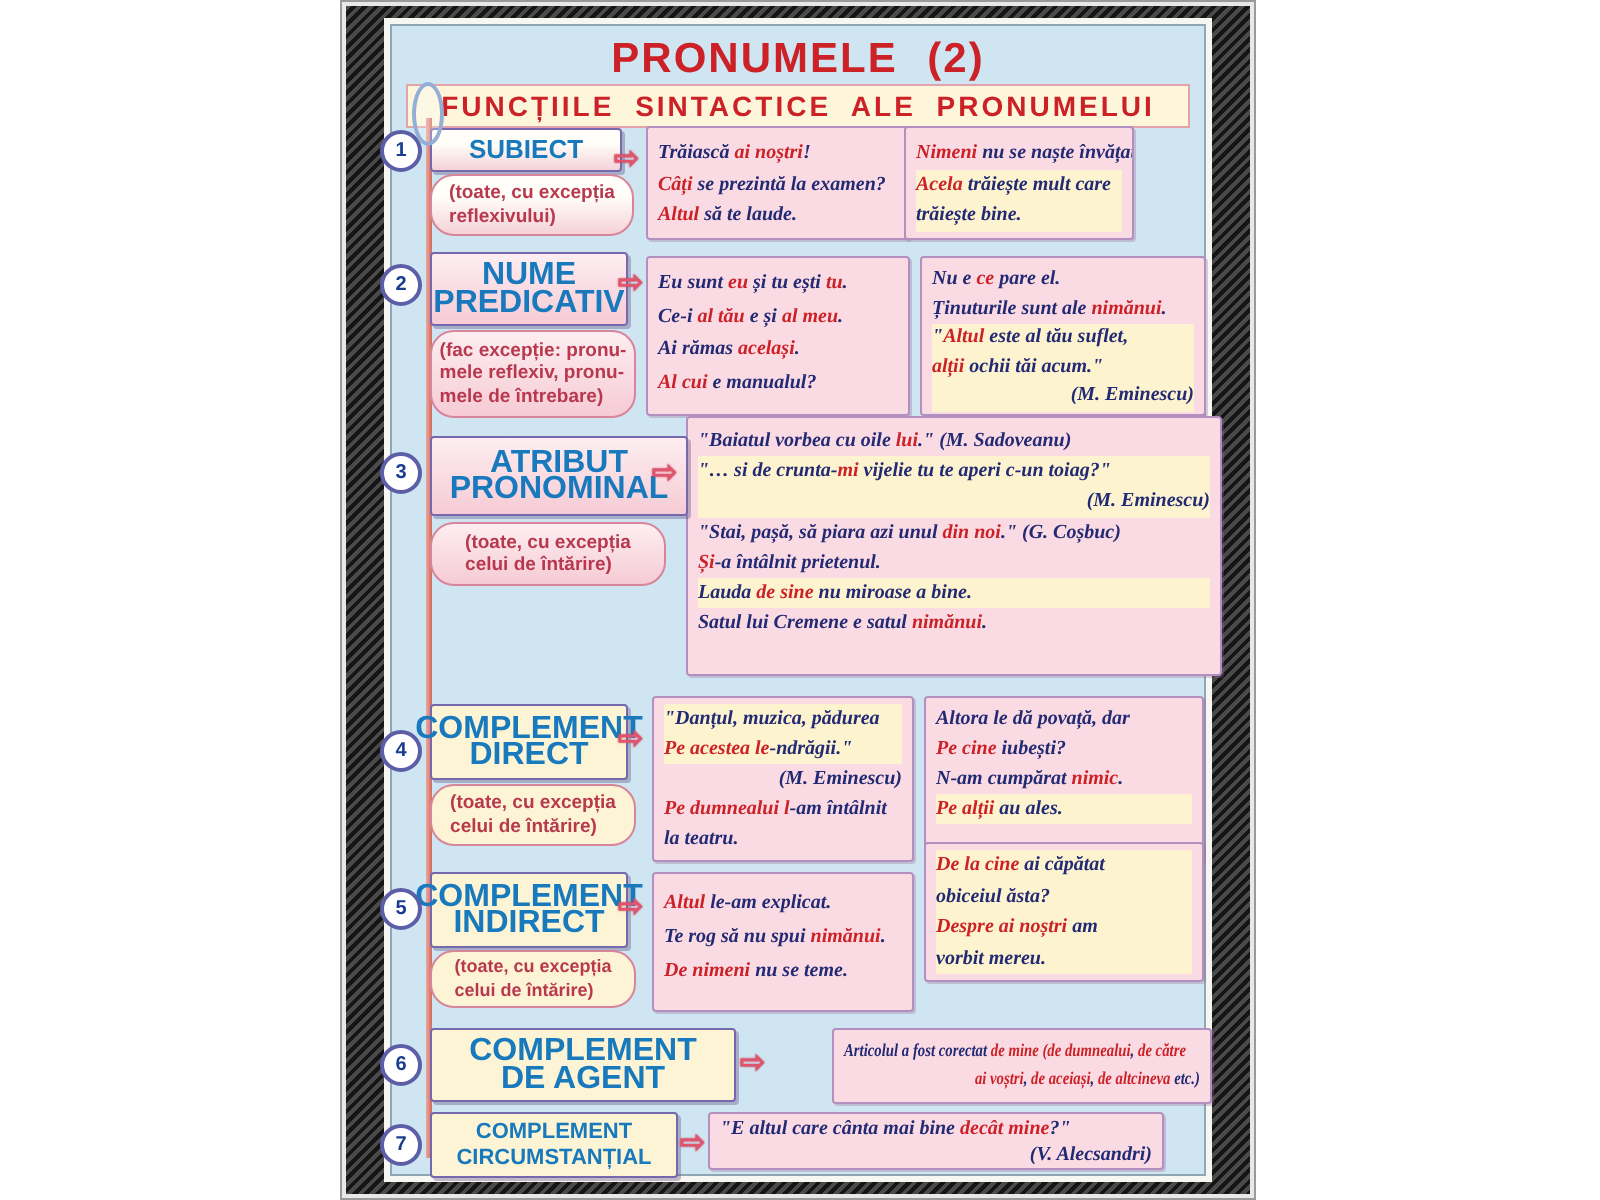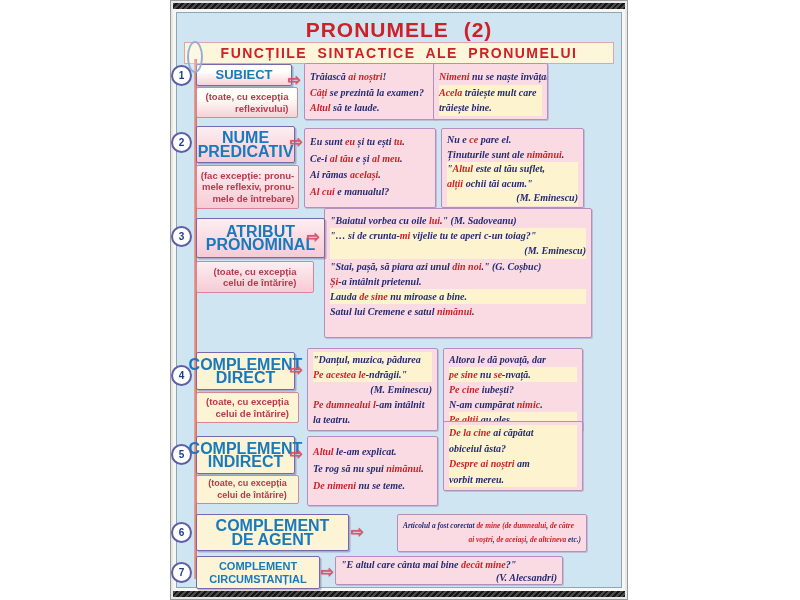--- a/index.html
+++ b/index.html
@@ -5,21 +5,21 @@
   html,body{margin:0;padding:0;}
   body{
     width:800px;height:600px;position:relative;background:#ffffff;
     font-family:"Liberation Sans",sans-serif;overflow:hidden;
   }
   .poster{
     position:absolute;left:170px;top:0;width:458px;height:600px;
     background:#e8e8e8;border:1px solid #9a9a9a;padding:2px;box-sizing:border-box;
   }
   .frame-dark{
-    width:100%;height:100%;box-sizing:border-box;padding:6px 0;
+    width:100%;height:100%;box-sizing:border-box;padding:6px 19px;
     background:repeating-linear-gradient(135deg,#4a4a4a 0 2px,#151515 2px 4px);
   }
   .frame-light{
     width:100%;height:100%;box-sizing:border-box;padding:3px;background:#f7f6f2;
   }
   .content{
     position:relative;width:100%;height:100%;box-sizing:border-box;
     background:#cfe6f2;border:1px solid #8fa6b5;
   }
   .title{
@@ -44,22 +44,22 @@
     background:#fff;border:2px solid #5c5ea8;color:#1a3c8f;
     font-weight:bold;font-size:10px;display:flex;align-items:center;justify-content:center;
   }
   .lbox{
     position:absolute;z-index:3;border:1px solid #7668ad;border-radius:2px;
     box-shadow:1.5px 1.5px 0 rgba(90,70,120,.35);
     color:#1879bd;font-weight:bold;font-size:16px;line-height:13.5px;text-align:center;
     display:flex;align-items:center;justify-content:center;white-space:pre-line;
   }
   .sbox{
-    position:absolute;z-index:3;border:1px solid #d8849a;border-radius:2px;
-    color:#b8394e;font-weight:bold;font-size:9.5px;line-height:11.5px;text-align:right;
+    position:absolute;z-index:3;border:1px solid #d8849a;border-radius:12px;
+    color:#b8394e;font-weight:bold;font-size:9.5px;line-height:11.5px;text-align:left;
     display:flex;align-items:center;justify-content:center;white-space:pre-line;
   }
   .tint-a{background:linear-gradient(180deg,#fffef8 35%,#f5d2d8);}
   .tint-b{background:linear-gradient(180deg,#fdeef1,#f6cbd5);}
   .tint-c{background:#fcf4d4;}
   .arrow{
     position:absolute;z-index:4;color:#e0556e;font-weight:bold;font-size:15px;line-height:15px;
     text-shadow:0 0 1px #c2344d;
   }
   .ebox{
@@ -195,21 +195,20 @@
         <div class="arrow s4a">⇨</div>
         <div class="ebox s4b0">
             <div class="ln hl"><span class="blu">"Danțul, muzica, pădurea</span></div>
             <div class="ln hl"><span class="red">Pe acestea le</span><span class="blu">-ndrăgii."</span></div>
             <div class="ln ar"><span class="blu">(M. Eminescu)</span></div>
             <div class="ln"><span class="red">Pe dumnealui l</span><span class="blu">-am întâlnit</span></div>
             <div class="ln"><span class="blu">la teatru.</span></div>
           </div>
         <div class="ebox s4b1">
             <div class="ln"><span class="blu">Altora le dă povață, dar</span></div>
-            <div class="ln hl"><span class="red">pe sine</span><span class="blu"> nu </span><span class="red">se</span><span class="blu">-nvață.</span></div>
             <div class="ln"><span class="red">Pe cine</span><span class="blu"> iubești?</span></div>
             <div class="ln"><span class="blu">N-am cumpărat </span><span class="red">nimic</span><span class="blu">.</span></div>
             <div class="ln hl"><span class="red">Pe alții</span><span class="blu"> au ales.</span></div>
           </div>
 
         <div class="circle s5c">5</div>
         <div class="lbox tint-c s5l">COMPLEMENT
 INDIRECT</div>
         <div class="sbox tint-c s5s">(toate, cu excepția
 celui de întărire)</div>

